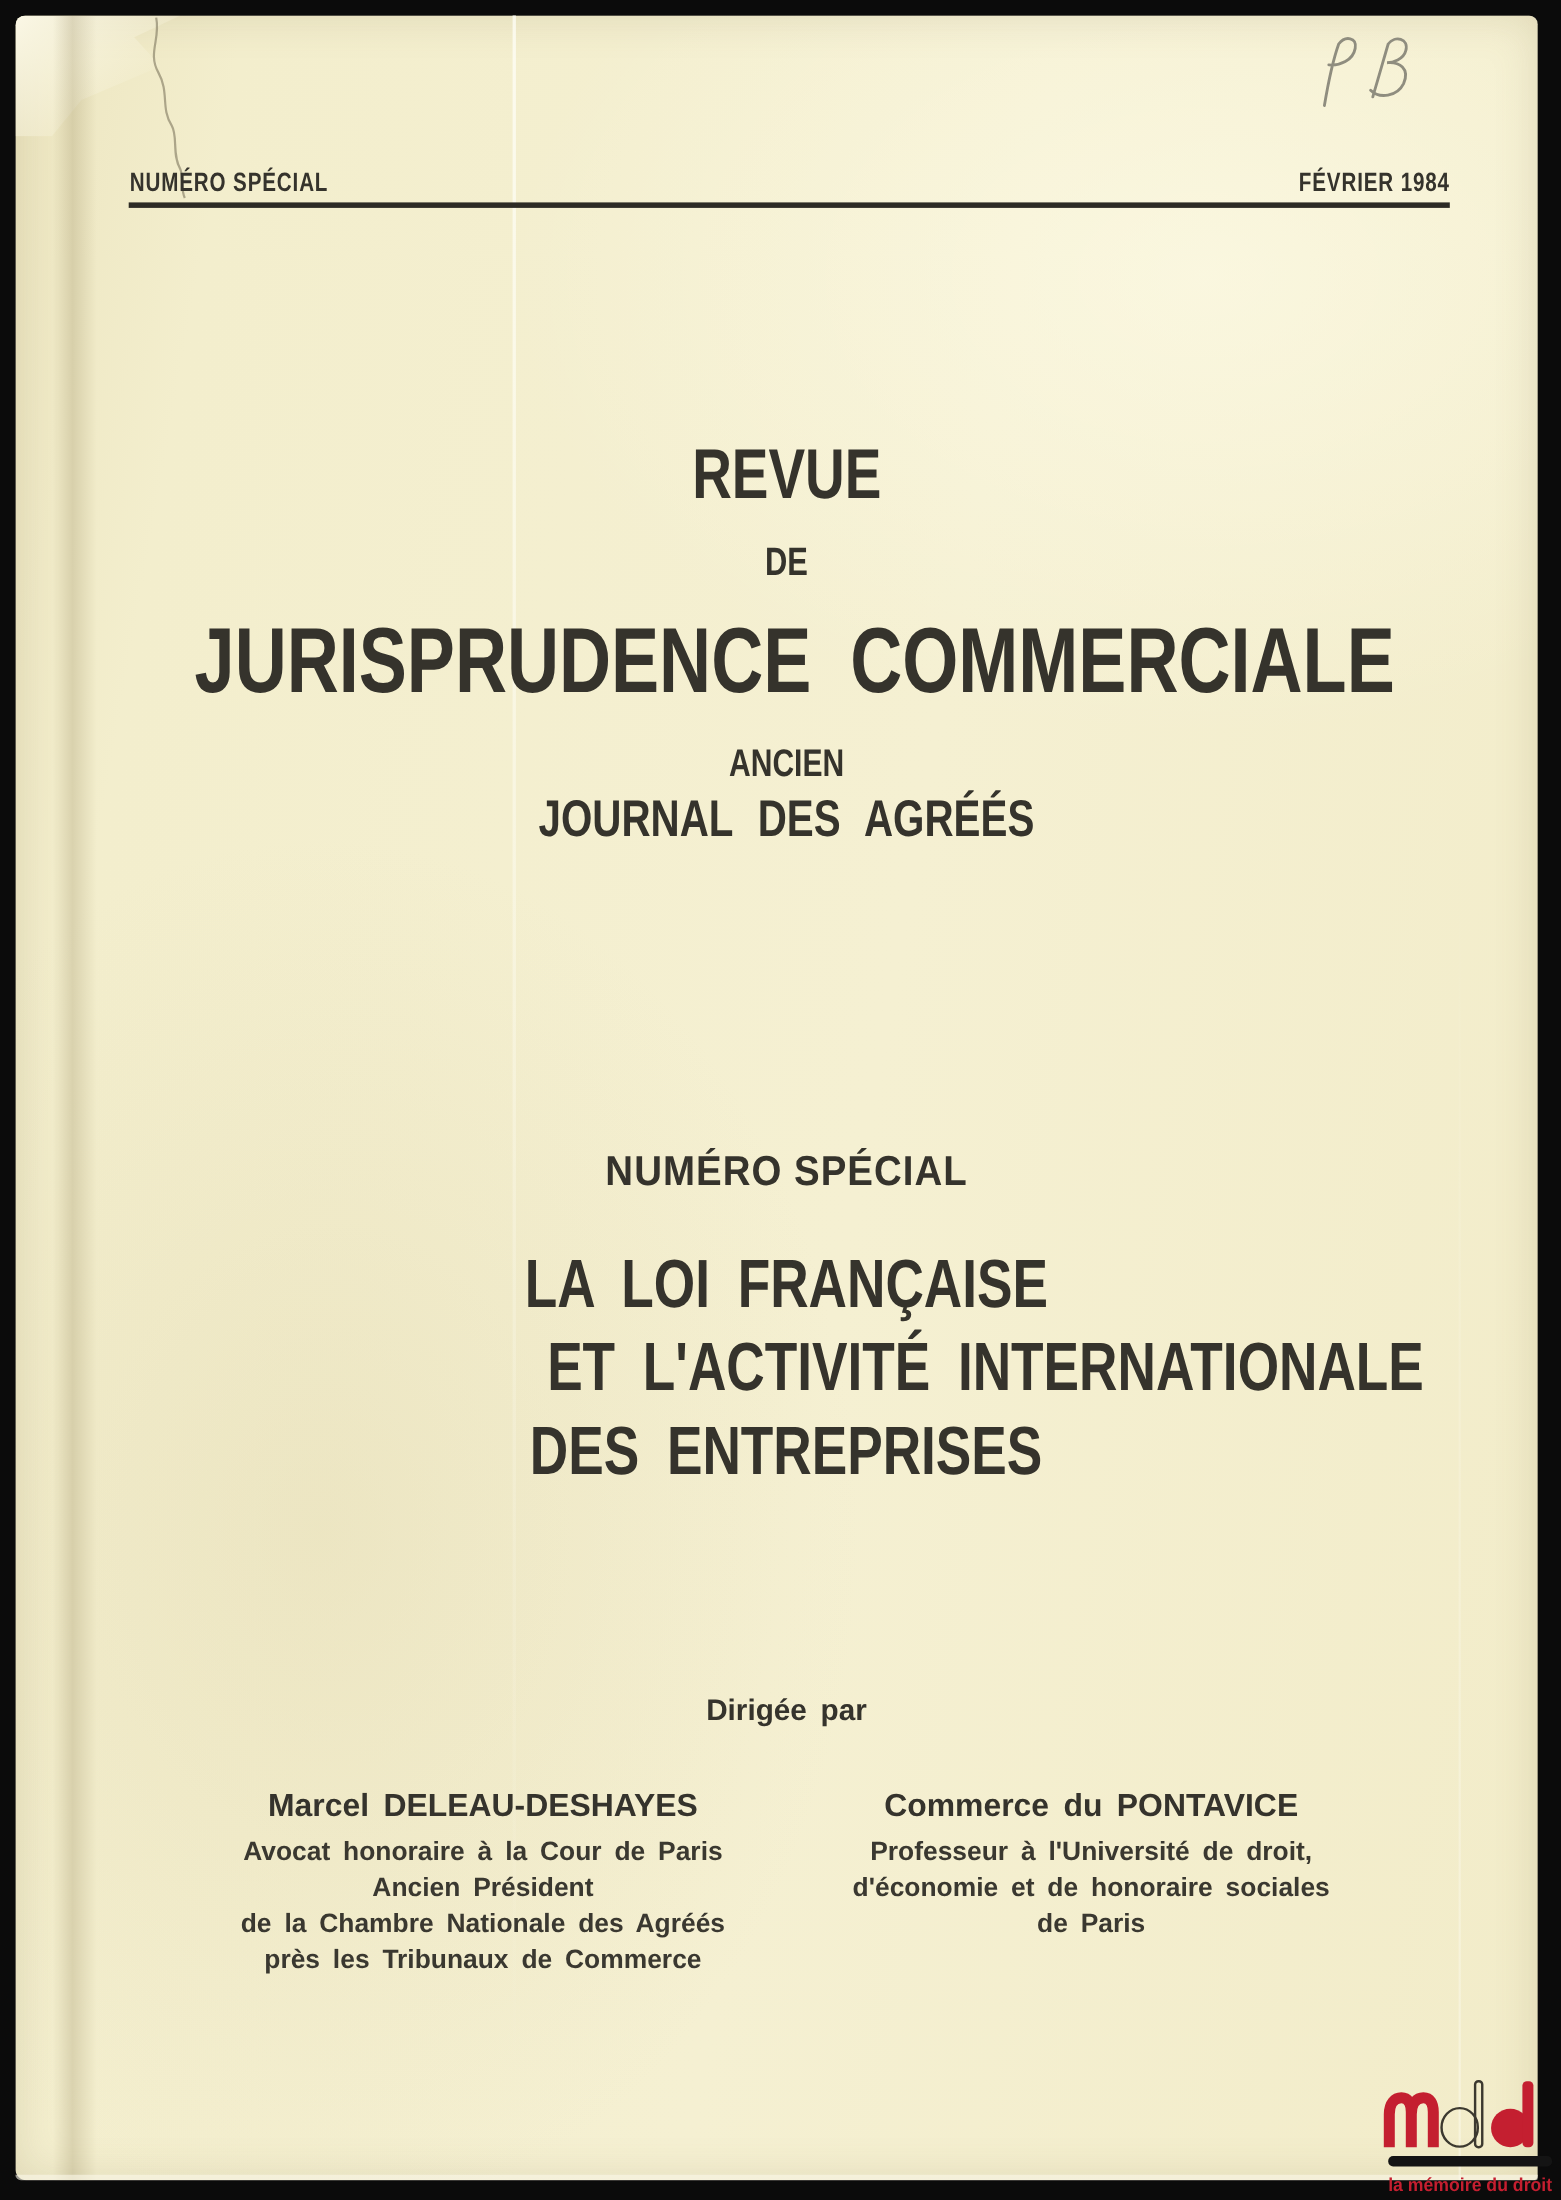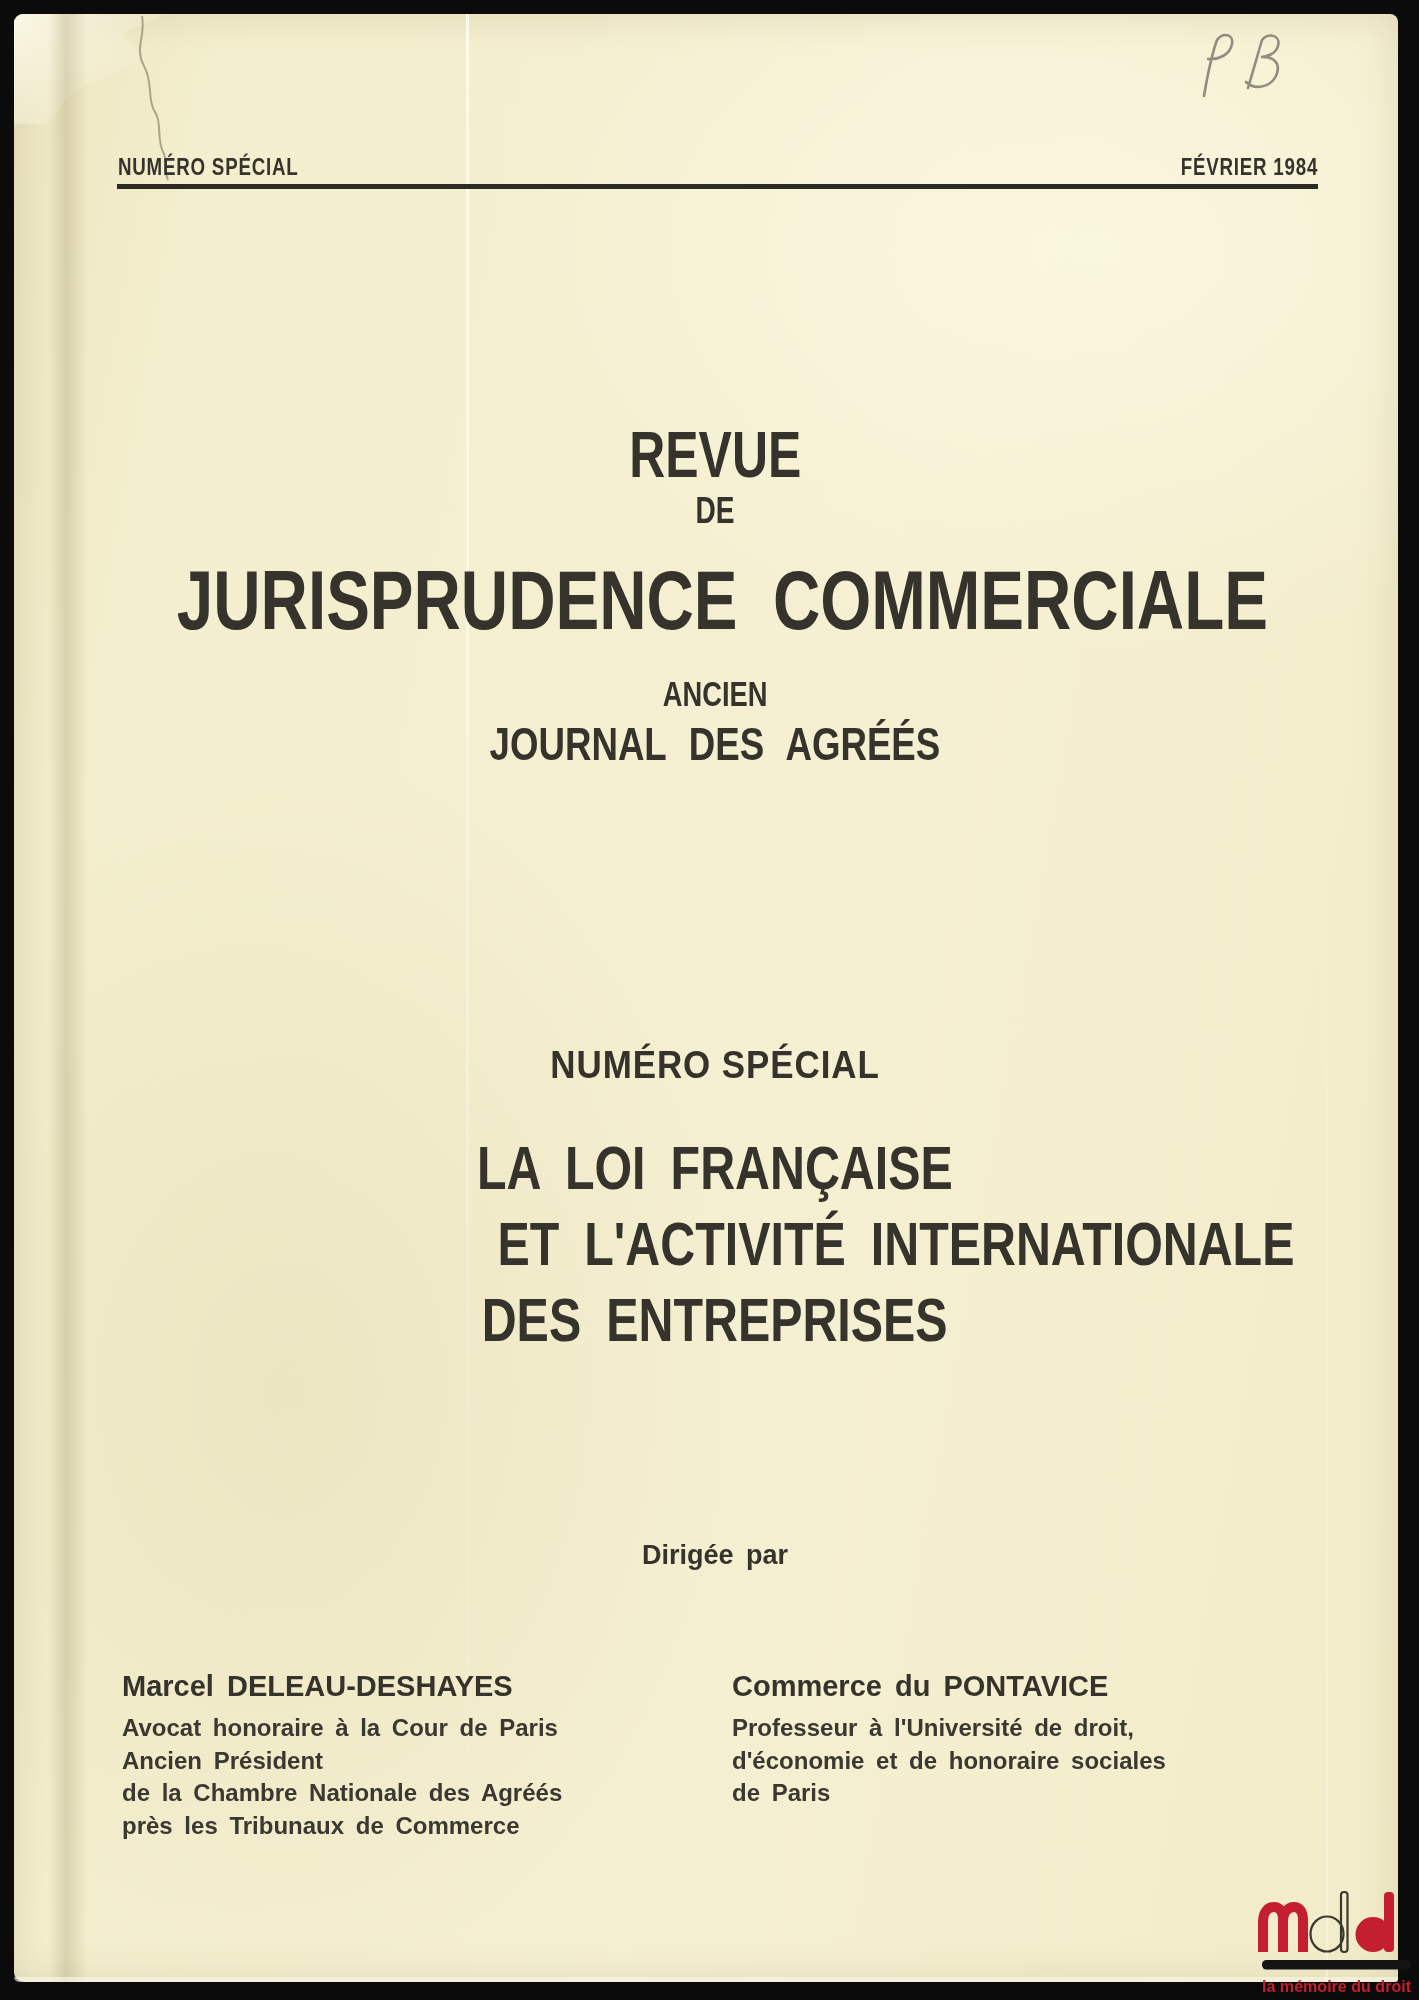--- a/index.html
+++ b/index.html
@@ -56,34 +56,34 @@
     font-size:24px; font-weight:bold; letter-spacing:1px;
   }
   .masthead-left .cond { transform-origin:left; }
   .masthead-right {
     position:absolute; right:80px; top:139px;
     font-size:24px; font-weight:bold; letter-spacing:1px;
   }
   .masthead-right .cond { transform-origin:right; }
   .rule { position:absolute; left:103px; top:170px; width:1201px; height:5px; background:#2d2b25; }
 
-  .t-revue   { top:380px;  font-size:64px; font-weight:bold;margin-top:24px; }
+  .t-revue   { top:380px;  font-size:64px; font-weight:bold; }
   .t-de      { top:476px;  font-size:36px; font-weight:bold; }
   .t-juris   { top:538px;  font-size:84px; font-weight:bold; word-spacing:22px; }
   .t-ancien  { top:660px;  font-size:35px; font-weight:bold; }
   .t-journal { top:702px;  font-size:47px; font-weight:bold; word-spacing:16px; }
 
   .t-kicker  { top:1030px; font-size:38px; font-weight:bold; letter-spacing:1px; }
   .t-kicker .cond { transform:scaleX(.92); }
   .t-big1 { top:1118px; } .t-big2 { top:1194px;text-align:right; } .t-big3 { top:1270px; }
   .t-big1,.t-big2,.t-big3 { font-size:62px; font-weight:bold; word-spacing:15px; }
 
   .t-dirigee { top:1526px; font-size:27px; font-weight:bold; word-spacing:5px; }
 
-  .editor-col { position:absolute; top:1656px; }
+  .editor-col { position:absolute; top:1612px; text-align:center; }
   .editor-left  { left:108px; width:634px; }
   .editor-right { left:718px; width:520px; }
   .editor-name  { font-size:29px; font-weight:bold; word-spacing:5px; margin-bottom:9px; }
   .editor-line  { font-size:24px; font-weight:bold; word-spacing:5px; line-height:32.5px; color:#3a3830; }
 
   .pencil-note { position:absolute; left:1168px; top:16px; }
   .crack-svg { position:absolute; left:90px; top:0; }
 
   
   .mdd-logo { position:absolute; left:1253px; top:1888px; z-index:9; }

